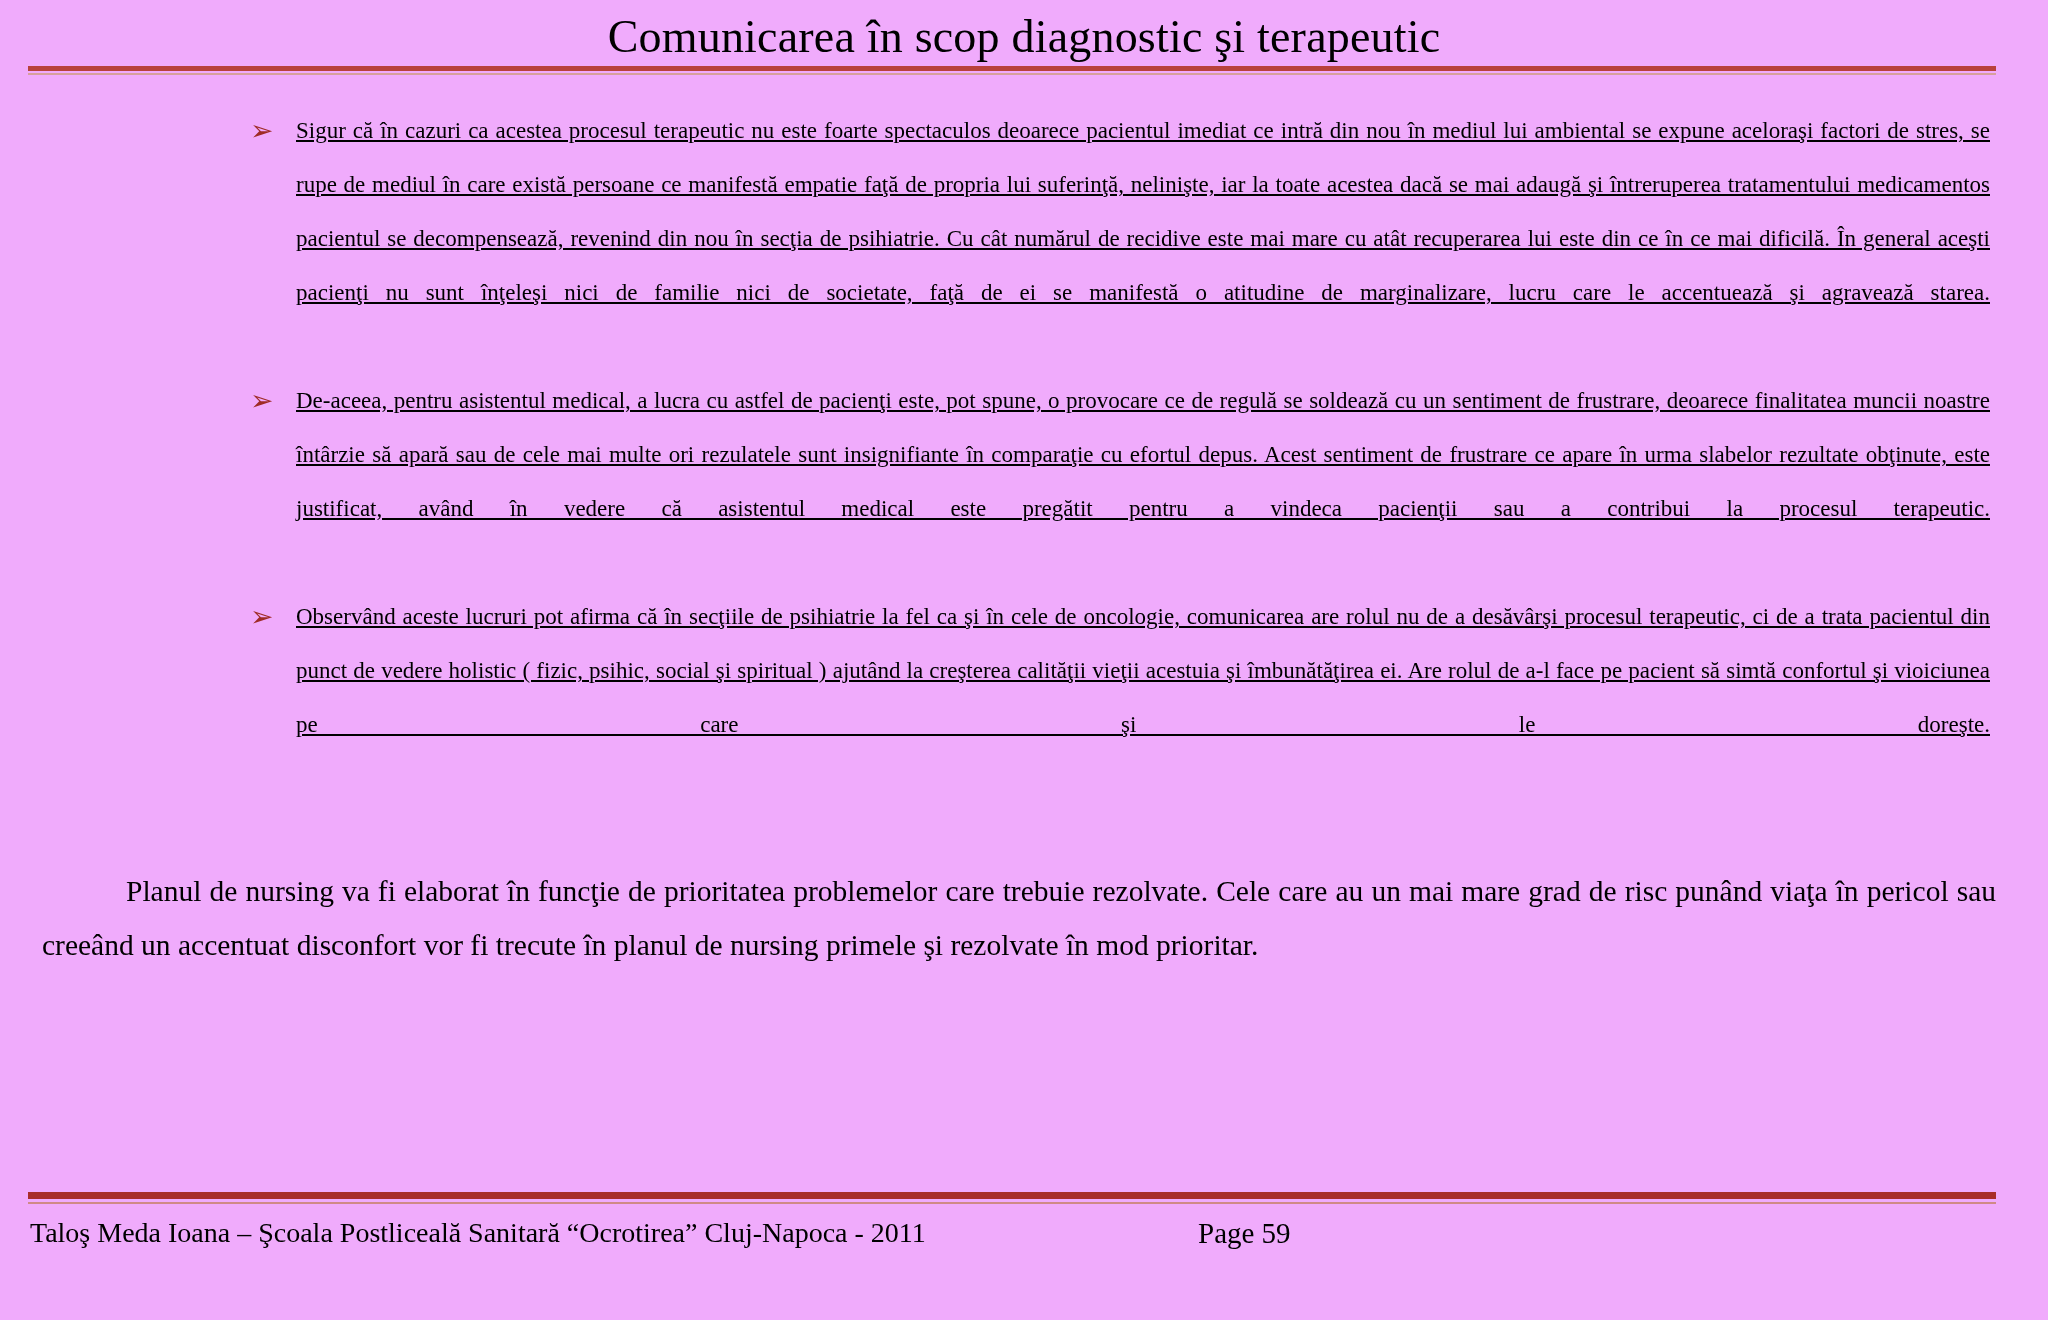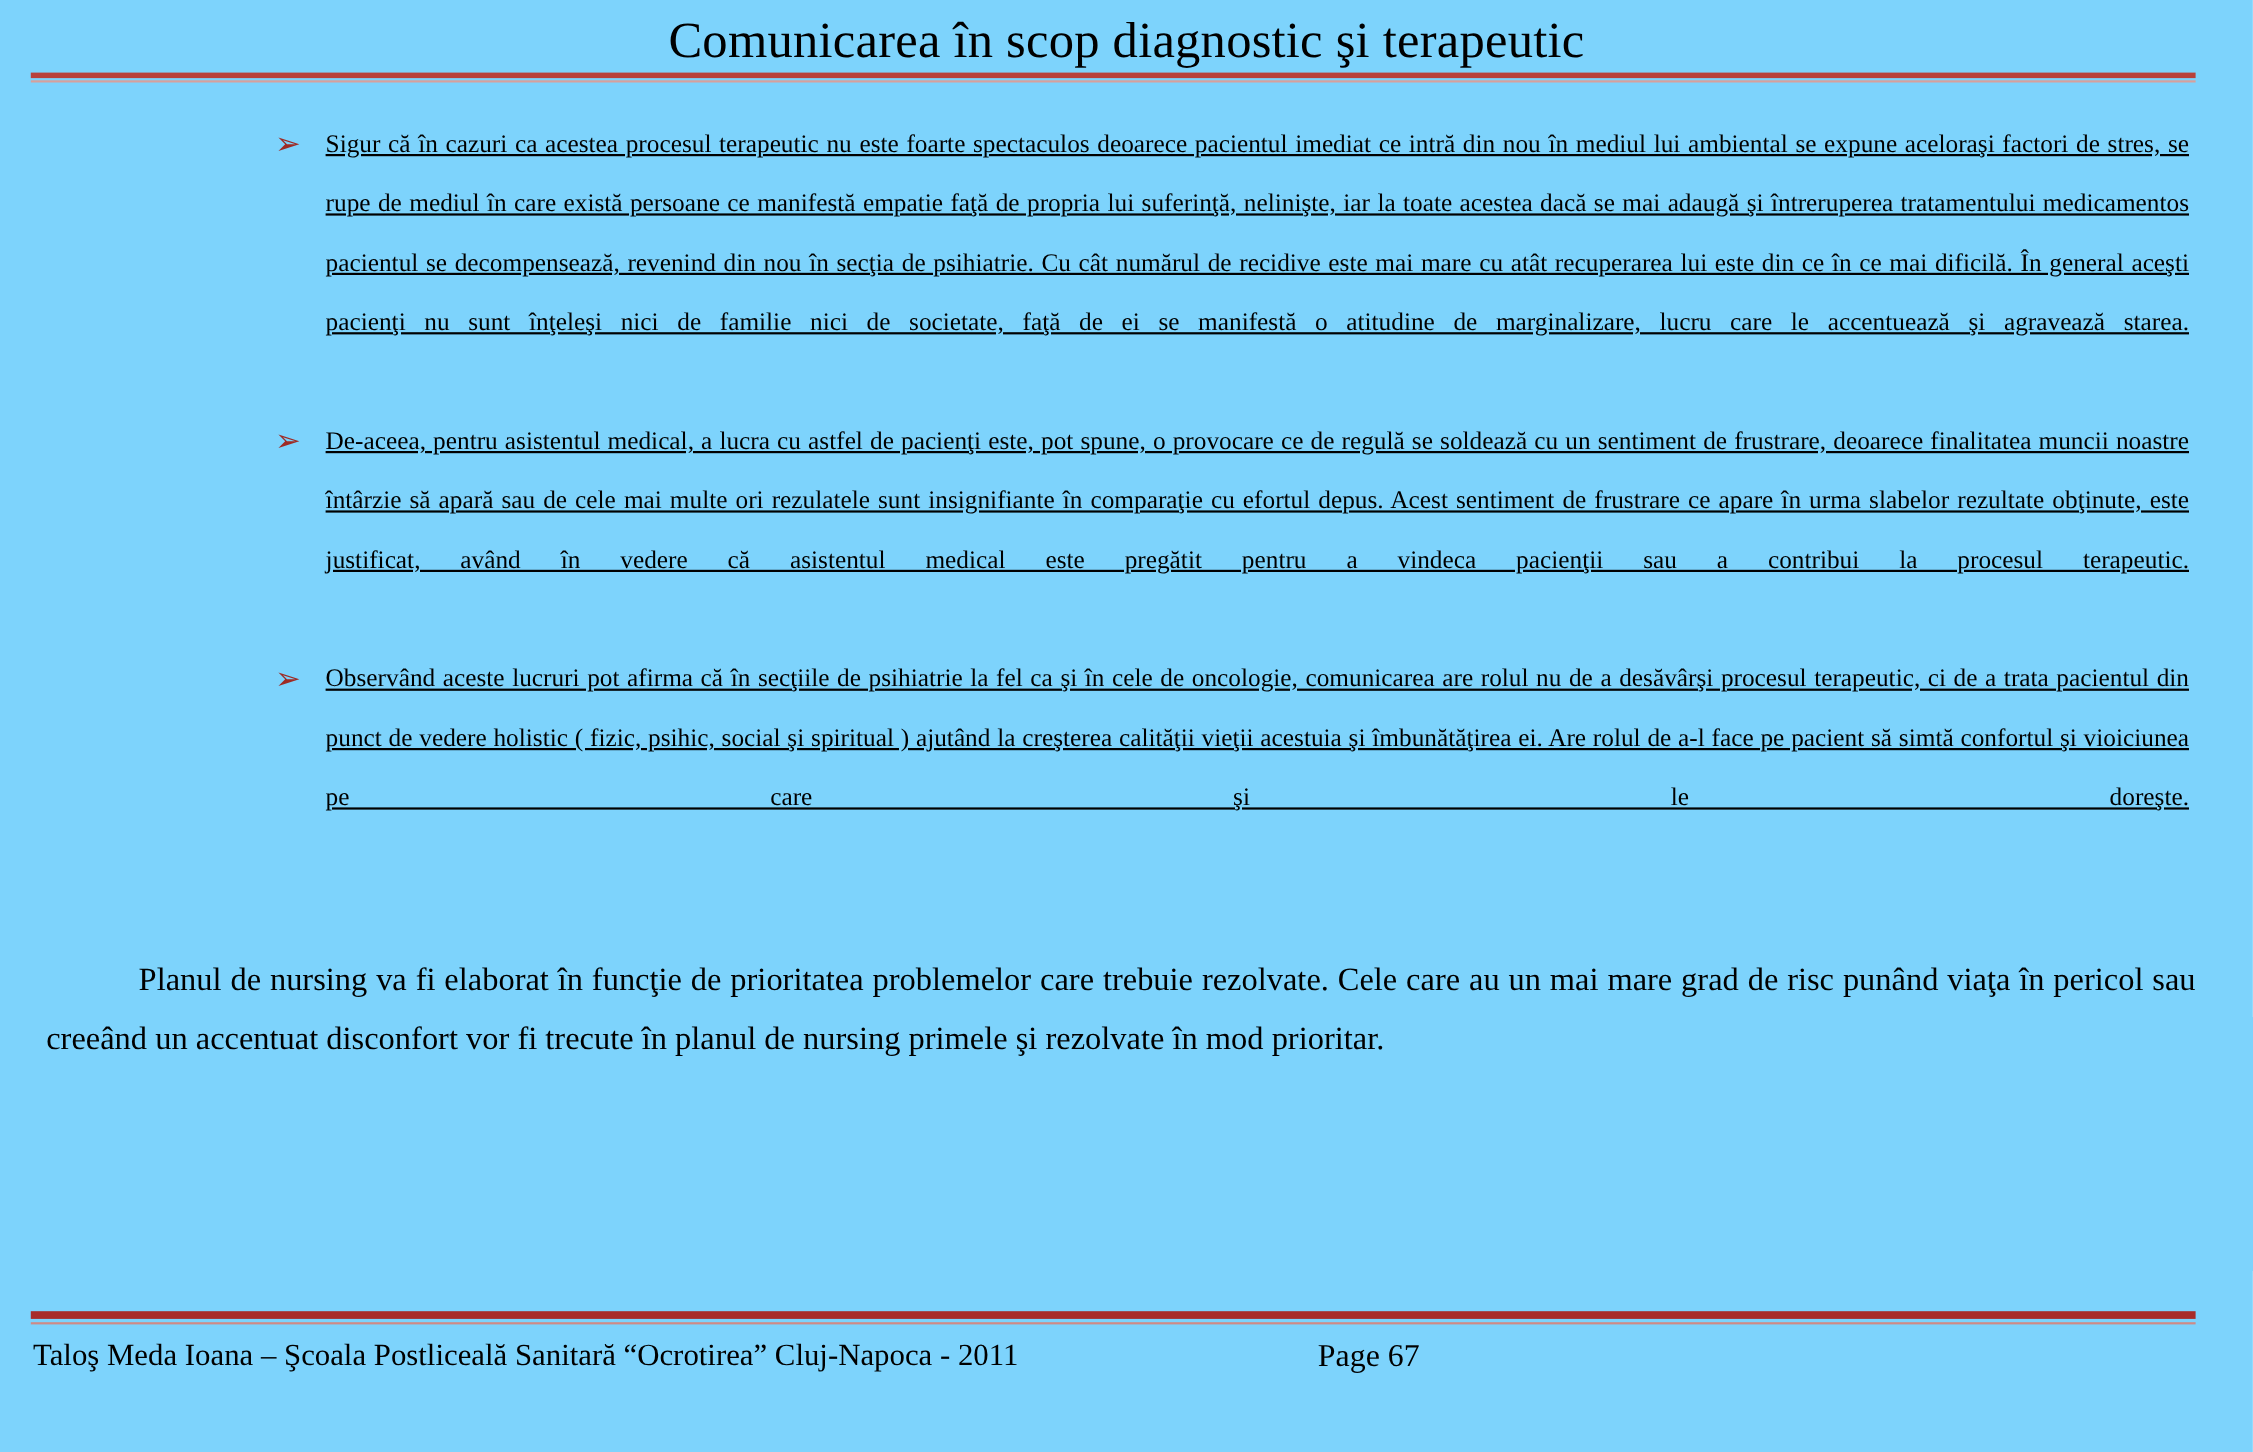--- a/index.html
+++ b/index.html
@@ -16,21 +16,21 @@
     position: relative;
     overflow: hidden;
   }
 
   
   .page {
     position: relative;
     width: 2048px;
     height: 1320px;
     box-sizing: border-box;
-    background: #7dd3fc;
+    background: #f0abfc;
   }
 
   
   .header {
     position: absolute;
     left: 0;
     top: 0;
     width: 2048px;
     height: 92px;
   }
@@ -215,17 +215,17 @@
   </div>
 
   <div class="rule rule-footer">
     <div class="bar"></div>
     <div class="bar-thin"></div>
   </div>
 
   <div class="footer">
     <div class="footer-inner">
       <span class="footer-credit">Taloş Meda Ioana – Şcoala Postliceală Sanitară “Ocrotirea” Cluj-Napoca - 2011</span>
-      <span class="footer-page">Page 67</span>
+      <span class="footer-page">Page 59</span>
     </div>
   </div>
 
 </div>
 
 </body></html>

